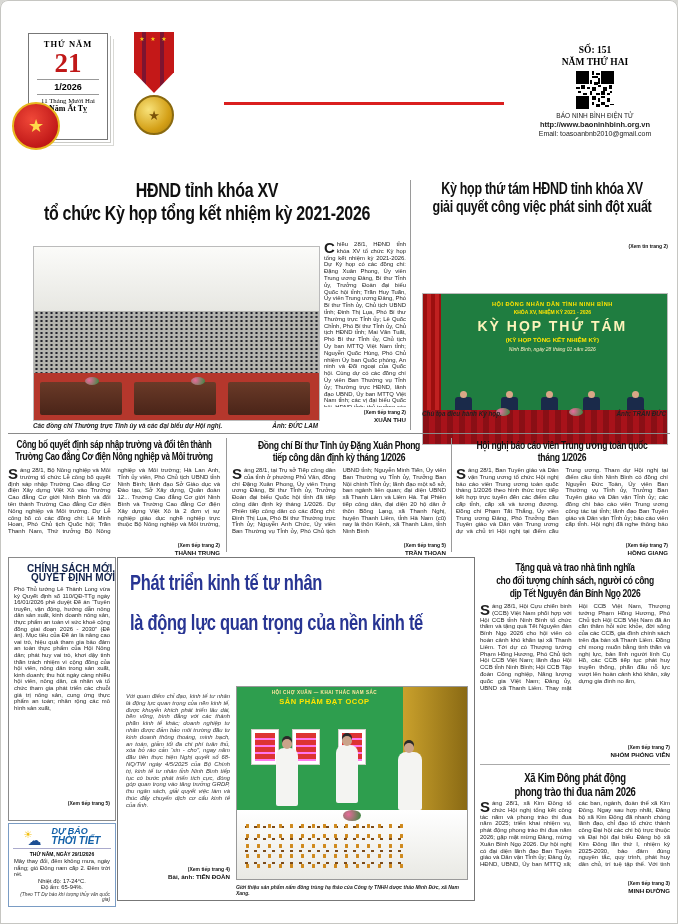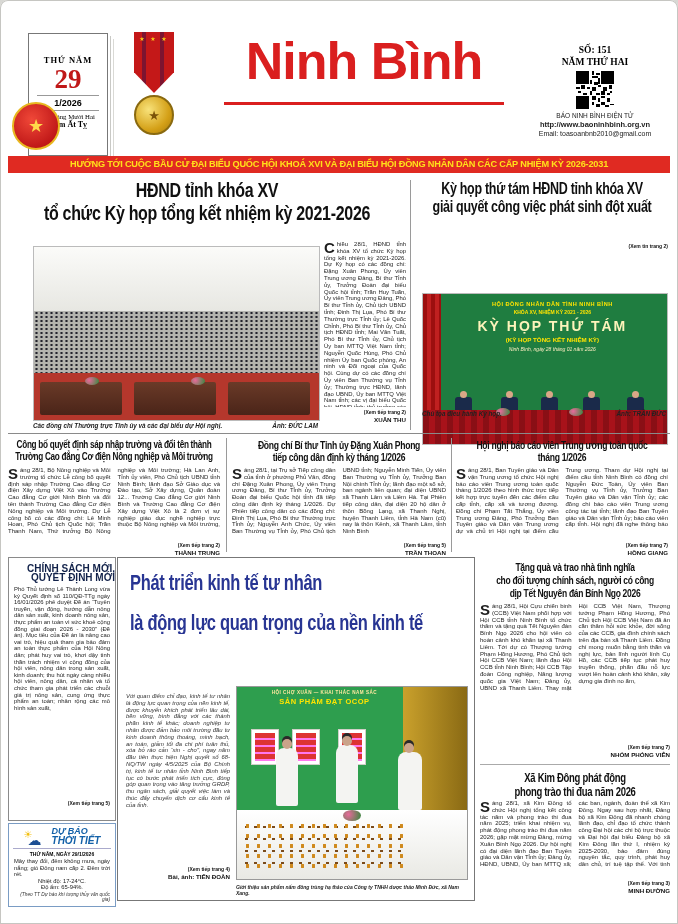--- a/index.html
+++ b/index.html
@@ -12,21 +12,21 @@
   .body-txt{text-align:justify;color:#1d1d1d;overflow:hidden;}
   .drop::first-letter{float:left;font-size:15px;line-height:12px;font-weight:bold;padding:1px 2px 0 0;}
   .cols2{column-count:2;column-gap:7px;}
   .foot{text-align:right;line-height:7px;}
   .cont{font-weight:bold;font-size:5px;color:#111;}
   .byline{font-weight:bold;font-size:6.2px;color:#111;}
   .cap{font-style:italic;font-weight:bold;color:#222;}
   .vr{width:1px;background:#9a9a9a;}
   .hr{height:1px;background:#8a8a8a;}
   
-  .calendar{background:#fff;border:1px solid #777;box-shadow:2px 2px 0 #fff,3px 3px 0 #c9c9c5,5px 5px 0 #fff,6px 6px 0 #d9d9d5;text-align:center;padding-top:21px;}
+  .calendar{background:#fff;border:1px solid #777;box-shadow:2px 2px 0 #fff,3px 3px 0 #c9c9c5,5px 5px 0 #fff,6px 6px 0 #d9d9d5;text-align:center;padding-top:5px;}
   .cal-weekday{font-family:"Liberation Serif",serif;font-weight:bold;font-size:8.5px;letter-spacing:1px;}
   .cal-day{font-family:"Liberation Serif",serif;font-weight:bold;font-size:27px;color:#c01818;line-height:28px;}
   .cal-rule{height:1px;background:#999;margin:2px 8px;}
   .cal-month{font-weight:bold;font-size:9px;}
   .cal-lunar1{font-family:"Liberation Serif",serif;font-size:6.8px;margin-top:2px;}
   .cal-lunar2{font-family:"Liberation Serif",serif;font-weight:bold;font-size:8px;}
   .emblem{border-radius:50%;background:radial-gradient(circle at 40% 35%,#f04838,#c01818 72%);border:2px solid #e8b820;display:flex;align-items:center;justify-content:center;color:#ffd94a;font-size:18px;}
   .ribbon{background:linear-gradient(90deg,#c41818 0 8px,#7d1430 8px 12px,#c41818 12px 26px,#7d1430 26px 30px,#c41818 30px 100%);clip-path:polygon(0 0,100% 0,100% 66%,50% 100%,0 66%);color:#f6c916;font-size:6px;text-align:center;letter-spacing:2px;padding-top:3px;}
   .disc{border-radius:50%;border:2px solid #8a6a10;background:radial-gradient(circle at 35% 35%,#f8e27a,#d4a017 62%,#a87a0a);display:flex;align-items:center;justify-content:center;color:#7a5208;font-size:13px;}
   .logo{font-weight:bold;color:#da1f1f;font-size:52px;letter-spacing:-1px;line-height:70px;text-align:center;white-space:nowrap;}
@@ -75,42 +75,41 @@
 </style>
 </head>
 <body>
 
 <div class="page">
 
   <div class="abs" style="left:0;top:0;width:678px;height:155px;">
 
     <div class="abs calendar" style="left:28px;top:33px;width:78px;height:100px;">
       <div class="cal-weekday">THỨ NĂM</div>
-      <div class="cal-day">29</div>
+      <div class="cal-day">21</div>
       <div class="cal-rule"></div>
       <div class="cal-month">1/2026</div>
       <div class="cal-rule"></div>
       <div class="cal-lunar1">11 Tháng Mười Hai</div>
       <div class="cal-lunar2">Năm Ất Tỵ</div>
     </div>
 
     <div class="abs emblem" style="left:12px;top:102px;width:44px;height:44px;">
       <span>★</span>
     </div>
 
     <div class="abs" style="left:134px;top:32px;width:40px;height:100px;">
       <div class="ribbon" style="width:40px;height:58px;">
         <span>★ ★ ★</span>
       </div>
       <div class="disc" style="width:36px;height:36px;margin:2px auto 0;">
         <span>★</span>
       </div>
     </div>
 
-    <div class="abs logo" style="left:220px;top:26px;width:288px;">Ninh Bình</div>
     <div class="abs" style="left:224px;top:102px;width:280px;height:3px;background:#da1f1f;"></div>
     <div class="abs tagline" style="left:206px;top:110px;width:316px;">
     </div>
 
     <div class="abs" style="left:530px;top:44px;width:130px;text-align:center;">
       <div class="issue">SỐ: 151</div>
       <div class="issue">NĂM THỨ HAI</div>
       <svg width="38" height="38" viewBox="0 0 21 21" style="margin:3px auto 2px;display:block;shape-rendering:crispEdges;">
         <rect width="21" height="21" fill="#fff"></rect>
         <g fill="#000">
@@ -147,21 +146,20 @@
             <rect x="14" y="17" width="2" height="2"></rect>
             <rect x="16" y="19" width="2" height="1"></rect>
         </g>
       </svg>
       <div class="netline">BÁO NINH BÌNH ĐIỆN TỬ</div>
       <div class="netline" style="font-weight:bold;font-size:7.5px;">http://www.baoninhbinh.org.vn</div>
       <div class="netline" style="font-size:7px;">Email: toasoanbnb2010@gmail.com</div>
     </div>
   </div>
 
-  <div class="abs banner" style="left:8px;top:156px;width:662px;height:17px;">HƯỚNG TỚI CUỘC BẦU CỬ ĐẠI BIỂU QUỐC HỘI KHOÁ XVI VÀ ĐẠI BIỂU HỘI ĐỒNG NHÂN DÂN CÁC CẤP NHIỆM KỲ 2026-2031</div>
 
   <div>
     <div class="abs hl cond" style="left:8px;top:179px;width:398px;font-size:16px;">HĐND tỉnh khóa XV</div>
     <div class="abs hl cond" style="left:8px;top:202px;width:398px;font-size:16px;">tổ chức Kỳ họp tổng kết nhiệm kỳ 2021-2026</div>
 
     <div class="abs photo" style="left:33px;top:246px;width:285px;height:173px;">
       <div class="hall-ceiling"></div>
       <div class="hall-crowd"></div>
       <div class="hall-carpet"></div>
       <div class="desk" style="left:2%;width:29%;"></div>

